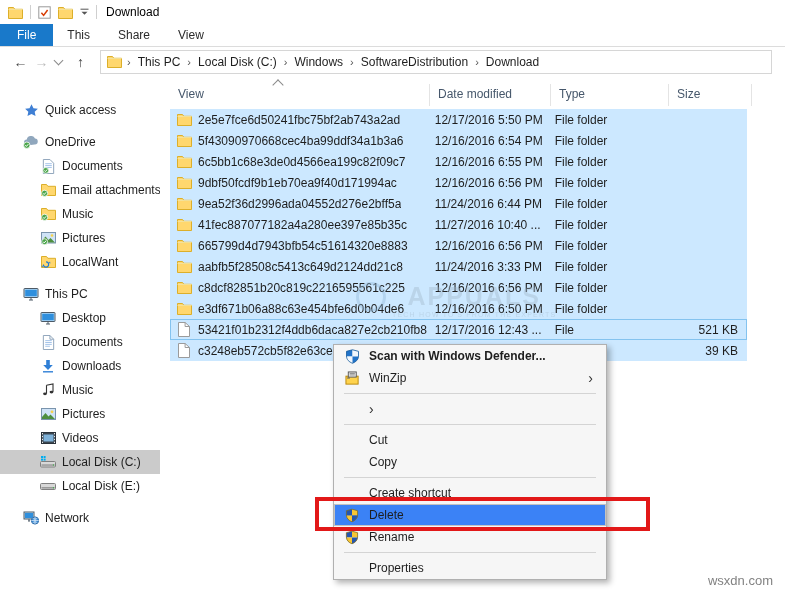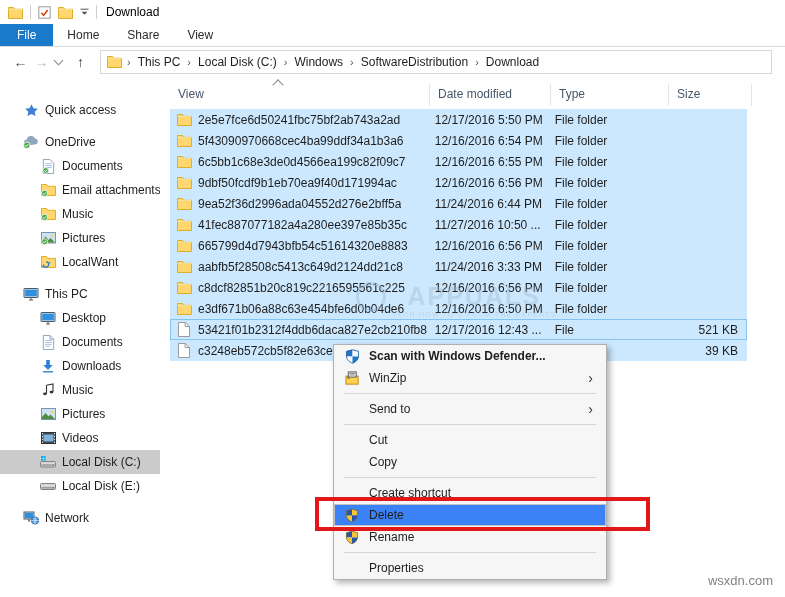--- a/index.html
+++ b/index.html
@@ -110,21 +110,21 @@
           <path d="M.5 1.2h8" stroke="#555"></path>
           <path d="M1.5 3.8h6L4.5 6.8z" fill="#555"></path>
         </svg>
       </span>
     <span class="tsep"></span>
     <span class="win-title">Download</span>
   </div>
 
   <div class="tabs" id="tabs">
       <div class="tab active">File</div>
-      <div class="tab">Home</div>
+      <div class="tab">This</div>
       <div class="tab">Share</div>
       <div class="tab">View</div>
     </div>
 
   <div class="navrow">
     <span class="nav-btn">←</span>
     <span class="nav-btn fwd">→</span>
     <span class="nav-chev"></span>
     <span class="nav-btn up">↑</span>
     <div class="addressbar">
@@ -411,21 +411,21 @@
         <div class="row selected">
           <div class="cell c0">
             <span class="ic">
               <svg width="15" height="13" viewBox="0 0 15 13">
                 <path d="M.5 1.5h5l1.4 1.8h7.6v9.2H.5z" fill="#ffd76e" stroke="#dcaf2a"></path>
                 <path d="M.5 3.4h14" stroke="#f3e3a0" fill="none"></path>
               </svg>
             </span>
             <span class="fname">41fec887077182a4a280ee397e85b35c</span>
           </div>
-          <div class="cell c1">11/27/2016 10:50 ...</div>
+          <div class="cell c1">11/27/2016 10:40 ...</div>
           <div class="cell c2">File folder</div>
           <div class="cell c3"></div>
         </div>
         <div class="row selected">
           <div class="cell c0">
             <span class="ic">
               <svg width="15" height="13" viewBox="0 0 15 13">
                 <path d="M.5 1.5h5l1.4 1.8h7.6v9.2H.5z" fill="#ffd76e" stroke="#dcaf2a"></path>
                 <path d="M.5 3.4h14" stroke="#f3e3a0" fill="none"></path>
               </svg>
@@ -546,21 +546,20 @@
             <path d="M5 2.6h5.5M5 4.2h5.5" stroke="#888"></path>
             <path d="M2.2 7.5h3" stroke="#555"></path>
           </svg>
         </span>
         <span class="mi-label">WinZip</span>
         <span class="mi-arrow">›</span>
       </div>
       <div class="menu-sep"></div>
       <div class="menu-item">
         <span class="ic mi-icon"></span>
-        <span class="mi-label">Send to</span>
         <span class="mi-arrow">›</span>
       </div>
       <div class="menu-sep"></div>
       <div class="menu-item">
         <span class="ic mi-icon"></span>
         <span class="mi-label">Cut</span>
       </div>
       <div class="menu-item">
         <span class="ic mi-icon"></span>
         <span class="mi-label">Copy</span>

